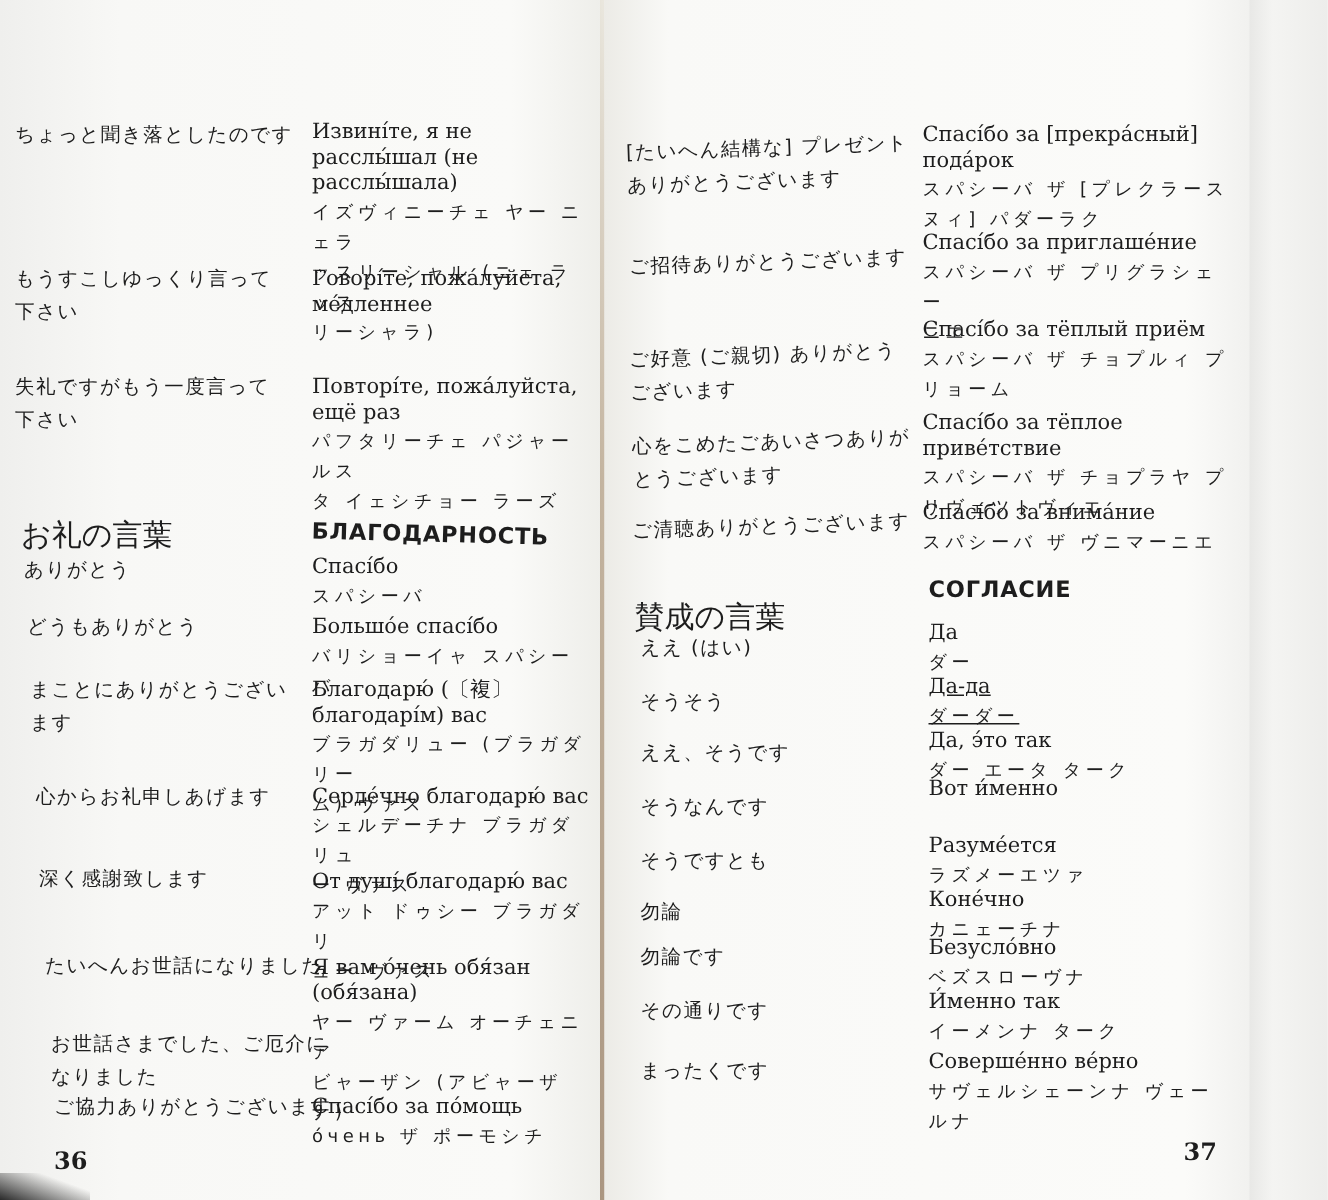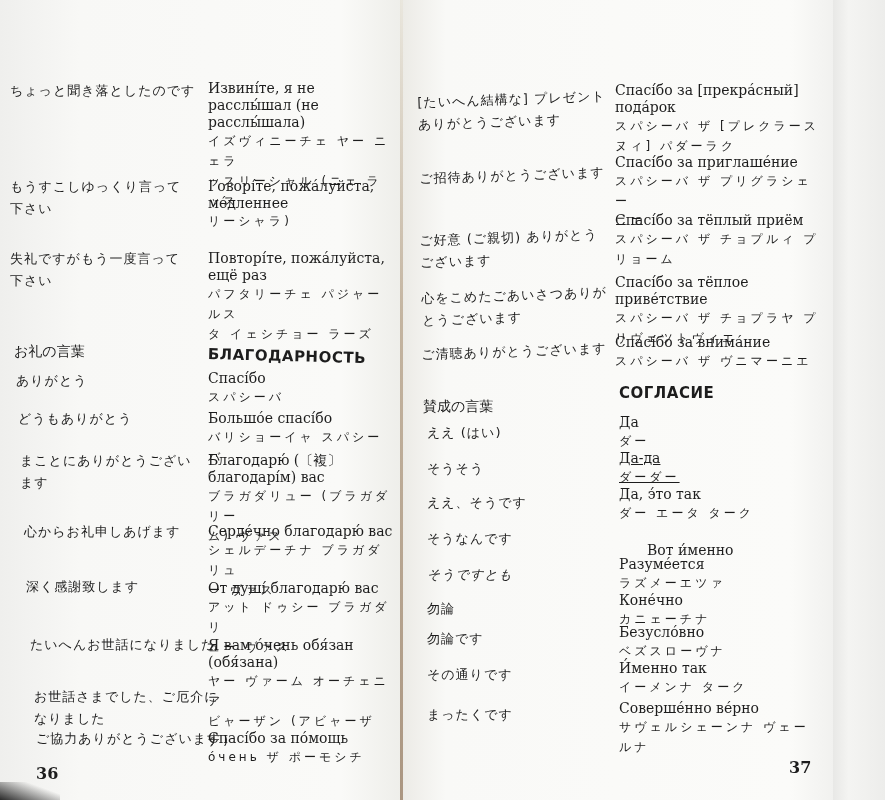--- a/index.html
+++ b/index.html
@@ -49,21 +49,21 @@
     font-size: 12px; line-height: 20px; letter-spacing: 3px;
     white-space: pre-line;
   }
   .heading-ru {
     position: absolute; font-weight: bold; font-size: 15px; letter-spacing: .5px;
     font-family: "DejaVu Sans", "Liberation Sans", sans-serif;
   }
   .heading-jp {
     position: absolute;
     font-family: Liberation Serif, serif;
-    font-size: 14px;
+    font-size: 20px;
   }
   .page-num {
     position: absolute; font-weight: bold; font-size: 16px;
     font-family: "DejaVu Serif", "Liberation Serif", serif;
   }
   .rot-r { transform: rotate(-2deg); transform-origin: left top; }
   .rot-l { transform: rotate(1.5deg); transform-origin: left top; }
 </style>
 </head>
 <body>
@@ -205,25 +205,25 @@
       <span class="kana">ダーダー</span>
     </div>
 
     <div class="jp" style="left:24px;top:492px;">ええ、そうです</div>
     <div class="ru" style="left:216px;top:486px;width:205px;">
       <span class="word">Да, э́то так</span>
       <span class="kana">ダー エータ ターク</span>
     </div>
 
     <div class="jp" style="left:24px;top:528px;">そうなんです</div>
-    <div class="ru" style="left:216px;top:542px;width:205px;margin-left:28px;">
+    <div class="ru" style="left:216px;top:518px;width:205px;">
       <span class="word">Вот и́менно</span>
     </div>
 
-    <div class="jp" style="left:24px;top:564px;font-style:italic;">そうですとも</div>
+    <div class="jp" style="left:24px;top:564px;">そうですとも</div>
     <div class="ru" style="left:216px;top:556px;width:205px;">
       <span class="word">Разумéется</span>
       <span class="kana">ラズメーエツァ</span>
     </div>
 
     <div class="jp" style="left:24px;top:598px;">勿論</div>
     <div class="ru" style="left:216px;top:592px;width:205px;">
       <span class="word">Конéчно</span>
       <span class="kana">カニェーチナ</span>
     </div>

